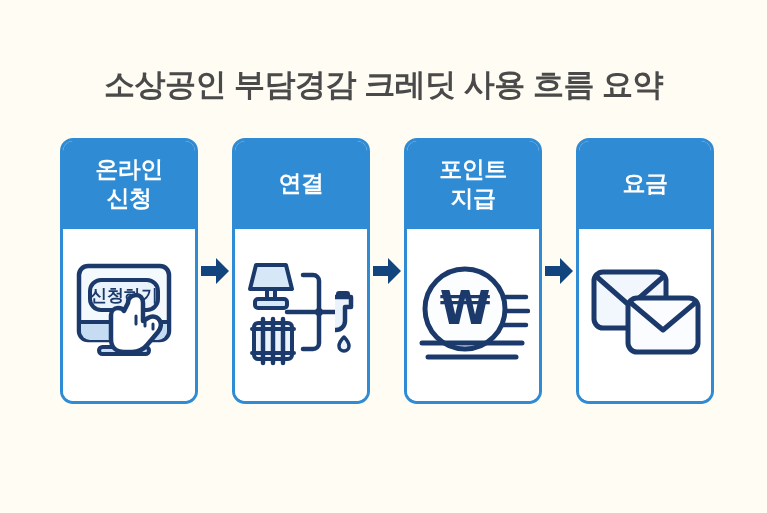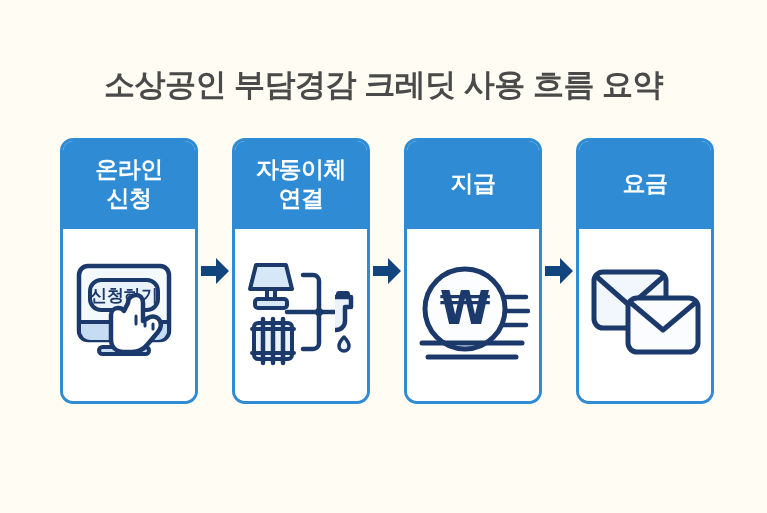--- a/index.html
+++ b/index.html
@@ -131,21 +131,20 @@
     <div class="arrow-connector">
       <span>
         <svg width="30" height="30" viewBox="0 0 30 30">
           <path d="M1 10 H16 V2 L29 15 L16 28 V20 H1 Z" fill="#12447E"></path>
         </svg>
       </span>
     </div>
 
     <div class="step-card">
       <div class="card-header">
-        <span class="hline">자동이체</span>
         <span class="hline">연결</span>
       </div>
       <div class="card-body">
         <span>
           <svg width="116" height="110" viewBox="0 0 116 110">
 
             <path d="M60 18 h10 a6 6 0 0 1 6 6 v62 a6 6 0 0 1 -6 6 h-10" fill="none" stroke="#1B3A6B" stroke-width="4.5" stroke-linecap="round"></path>
             <path d="M44 55 H92" fill="none" stroke="#1B3A6B" stroke-width="4.5" stroke-linecap="round"></path>
             <circle cx="76" cy="55" r="4" fill="#1B3A6B"></circle>
 
@@ -169,20 +168,21 @@
     <div class="arrow-connector">
       <span>
         <svg width="30" height="30" viewBox="0 0 30 30">
           <path d="M1 10 H16 V2 L29 15 L16 28 V20 H1 Z" fill="#12447E"></path>
         </svg>
       </span>
     </div>
 
     <div class="step-card">
       <div class="card-header">
+        <span class="hline">포인트</span>
         <span class="hline">지급</span>
       </div>
       <div class="card-body">
         <span>
           <svg width="114" height="106" viewBox="0 0 114 106">
 
             <path d="M74 38 H110" stroke="#1B3A6B" stroke-width="4.5" stroke-linecap="round"></path>
             <path d="M80 52 H112" stroke="#1B3A6B" stroke-width="4.5" stroke-linecap="round"></path>
             <path d="M74 66 H110" stroke="#1B3A6B" stroke-width="4.5" stroke-linecap="round"></path>
 

